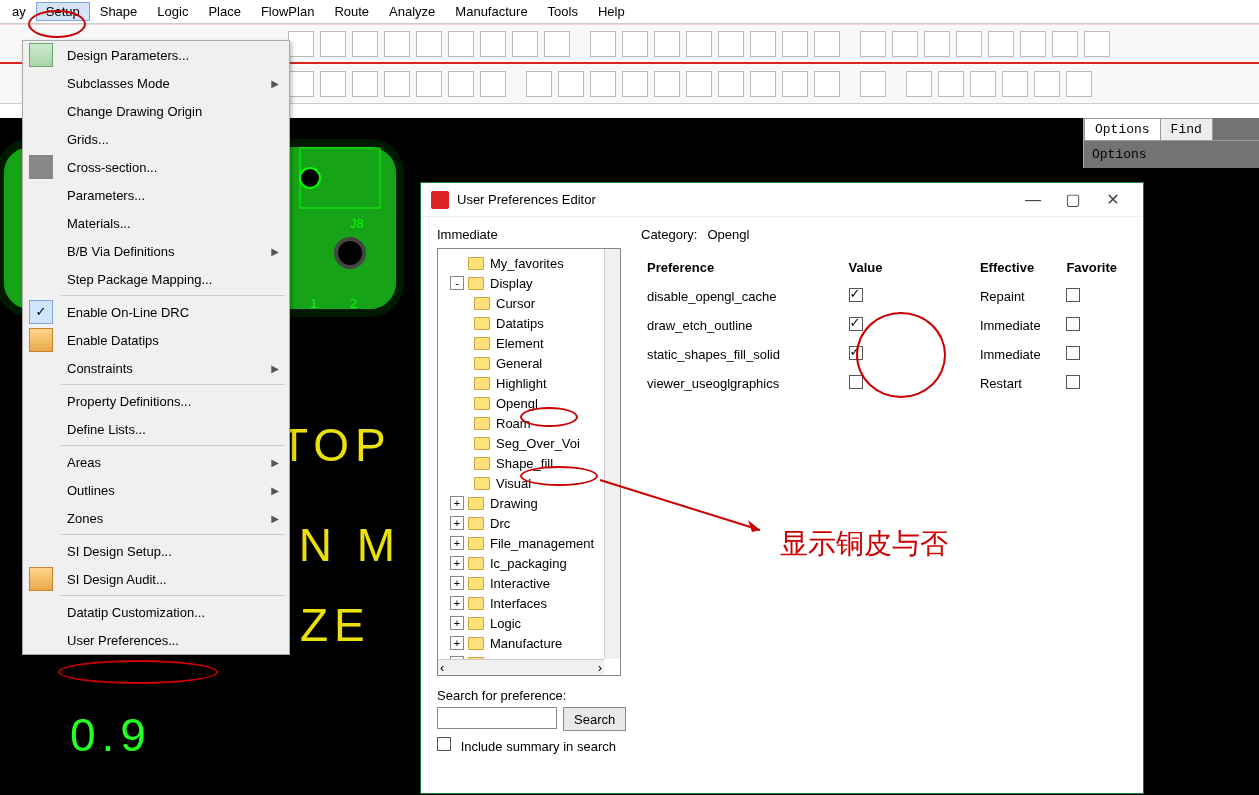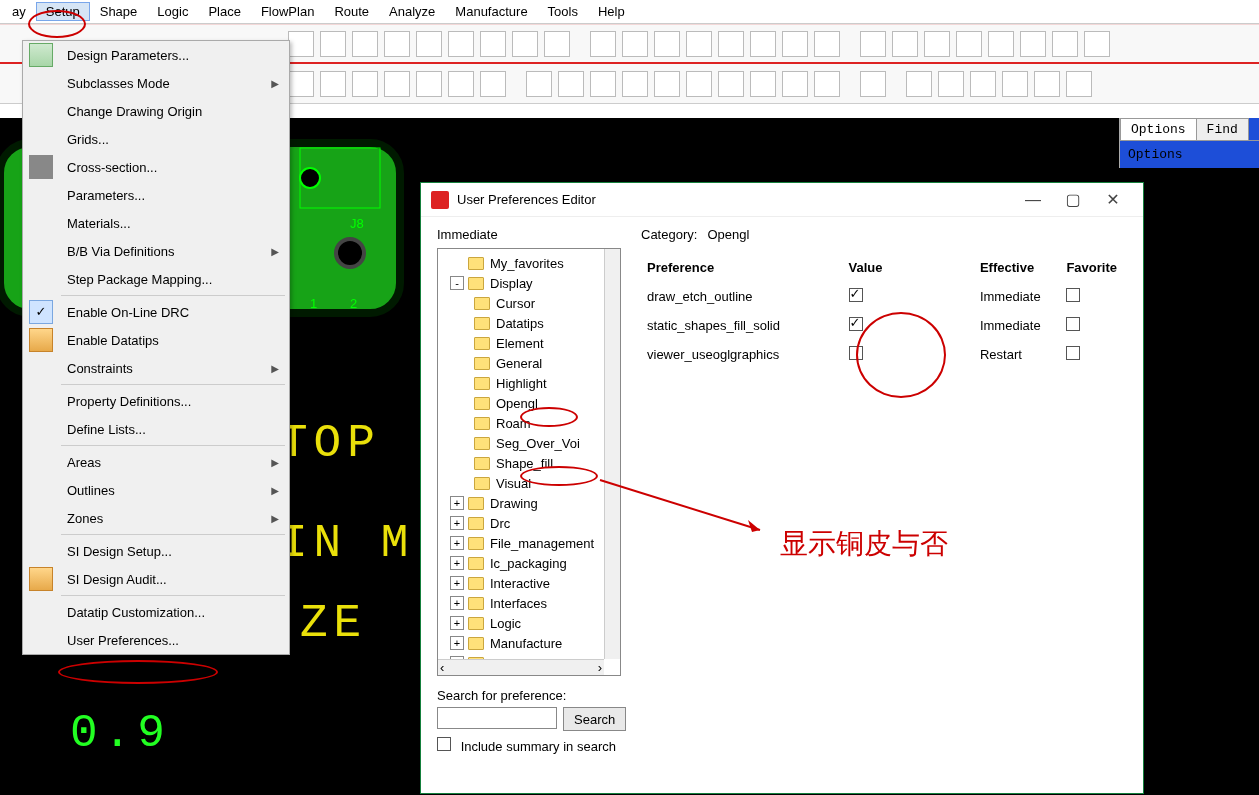--- a/index.html
+++ b/index.html
@@ -15,22 +15,22 @@
   .dropdown .item { height: 28px; display: flex; align-items: center; padding-left: 44px; position: relative; cursor: default; }
   .dropdown .sep { height: 1px; background: #ccc; margin: 2px 4px 2px 38px; }
   .dropdown .icon { position: absolute; left: 6px; width: 24px; height: 24px; top: 2px; }
   .dropdown .arrow { position: absolute; right: 10px; font-size: 10px; color: #555; }
   .iconbg1 { background: linear-gradient(#cfe9cf,#a8d6a8); border:1px solid #6a6; }
   .iconbg2 { background: #888; }
   .iconbg3 { background: linear-gradient(#ffd68a,#e7a94a); border:1px solid #c7832a; }
   .iconbg4 { background: #4a90d9; border:1px solid #2a70b9; }
   .canvas { position: absolute; left: 0; top: 118px; right: 0; bottom: 0; background: #000; }
   .pcb { position: absolute; left: 0; top: 0; width: 418px; height: 300px; }
-  .pcbtext { color: #eae00a; font-family: Liberation Mono, monospace; font-size: 46px; letter-spacing: 6px; position: absolute; }
-  .right-panel { position: absolute; right: 0; top: 118px; width: 140px; background: #1d4ed8; border-left: 1px solid #aaa; }
+  .pcbtext { color: #eae00a; font-family: Liberation Sans, sans-serif; font-size: 46px; letter-spacing: 6px; position: absolute; }
+  .right-panel { position: absolute; right: 0; top: 118px; width: 176px; background: #737373; border-left: 1px solid #aaa; }
   .tabstrip { display: flex; border-bottom: 1px solid #999; }
   .tabstrip .tab { padding: 3px 10px; font-family: "Courier New", monospace; background: #eee; border: 1px solid #999; border-bottom: none; margin-right: -1px; }
   .tabstrip .tab.active { background: #fff; }
   .modal { position: absolute; left: 420px; top: 182px; width: 724px; height: 612px; background: #fff; border: 1px solid #15803d; box-shadow: 0 2px 6px rgba(0,0,0,.3); z-index: 10; }
   .modal .titlebar { height: 34px; display: flex; align-items: center; padding: 0 10px; font-size: 14px; border-bottom: 1px solid #eee; }
   .modal .titlebar .ticon { width: 18px; height: 18px; margin-right: 8px; background: #d22; border-radius: 2px; position: relative; }
   .modal .titlebar .wbtn { width: 40px; height: 28px; display: flex; align-items: center; justify-content: center; color: #444; font-size: 16px; }
   .modal .body { display: flex; height: calc(100% - 34px); }
   .modal .left { width: 200px; padding: 10px 0 10px 16px; display: flex; flex-direction: column; }
   .modal .right { flex: 1; padding: 10px 20px; }
@@ -379,20 +379,26 @@
         <thead>
             <tr>
           <th style="width:220px">Preference</th>
           <th style="width:160px">Value</th>
           <th style="width:90px">Effective</th>
           <th>Favorite</th>
         </tr>
           </thead>
         <tbody id="prefs-body">
             <tr>
+              <td>disable_opengl_cache</td>
+              <td><span class="chk checked"></span></td>
+              <td>Repaint</td>
+              <td><span class="chk"></span></td>
+            </tr>
+            <tr>
               <td>draw_etch_outline</td>
               <td><span class="chk checked"></span></td>
               <td>Immediate</td>
               <td><span class="chk"></span></td>
             </tr>
             <tr>
               <td>static_shapes_fill_solid</td>
               <td><span class="chk checked"></span></td>
               <td>Immediate</td>
               <td><span class="chk"></span></td>

